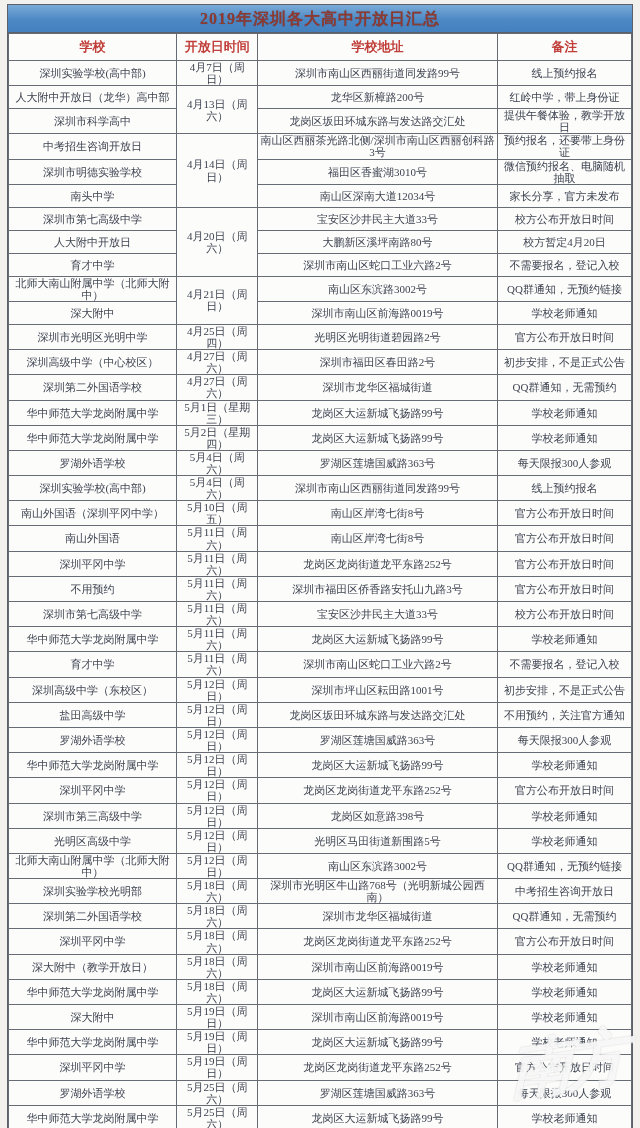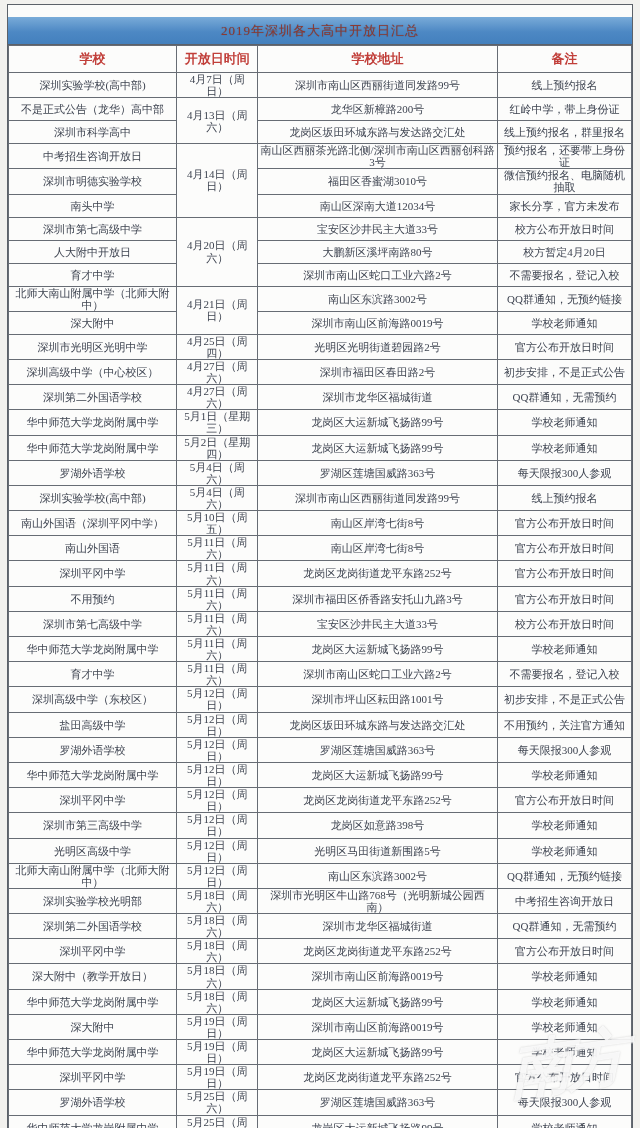--- a/index.html
+++ b/index.html
@@ -11,28 +11,27 @@
   }
   .page{padding:4px 7px 0 7px;}
   .table-wrap{
     border:1px solid #5c6169;
     background:#fbfbfa;
   }
   .title-bar{
     height:27px;
     background:linear-gradient(#79abd8 0%,#4d88c4 55%,#4380bd 100%);
     color:#8c3a32;
-    font-weight:normal;
-    font-size:13px;
+    font-weight:bold;
+    font-size:16px;
     letter-spacing:1px;
     text-align:center;
     line-height:27px;
     border-bottom:1px solid #5c6169;
     text-shadow:0 0 1px rgba(60,30,30,.4);
-    margin-top:12px;
   }
   table{
     width:100%;
     border-collapse:collapse;
     table-layout:fixed;
   }
   th,td{
     border:1px solid #676c74;
     text-align:center;
     vertical-align:middle;
@@ -94,29 +93,29 @@
         </tr>
       </thead>
       <tbody id="table-body">
           <tr>
             <td>深圳实验学校(高中部)</td>
             <td>4月7日（周日）</td>
             <td>深圳市南山区西丽街道同发路99号</td>
             <td>线上预约报名</td>
           </tr>
           <tr>
-            <td>不是正式公告（龙华）高中部</td>
+            <td>人大附中开放日（龙华）高中部</td>
             <td rowspan="2">4月13日（周六）</td>
             <td>龙华区新樟路200号</td>
             <td>红岭中学，带上身份证</td>
           </tr>
           <tr>
             <td>深圳市科学高中</td>
             <td>龙岗区坂田环城东路与发达路交汇处</td>
-            <td>线上预约报名，群里报名</td>
+            <td>提供午餐体验，教学开放日</td>
           </tr>
           <tr>
             <td>中考招生咨询开放日</td>
             <td rowspan="3">4月14日（周日）</td>
             <td>南山区西丽茶光路北侧/深圳市南山区西丽创科路3号</td>
             <td>预约报名，还要带上身份证</td>
           </tr>
           <tr>
             <td>深圳市明德实验学校</td>
             <td>福田区香蜜湖3010号</td>

